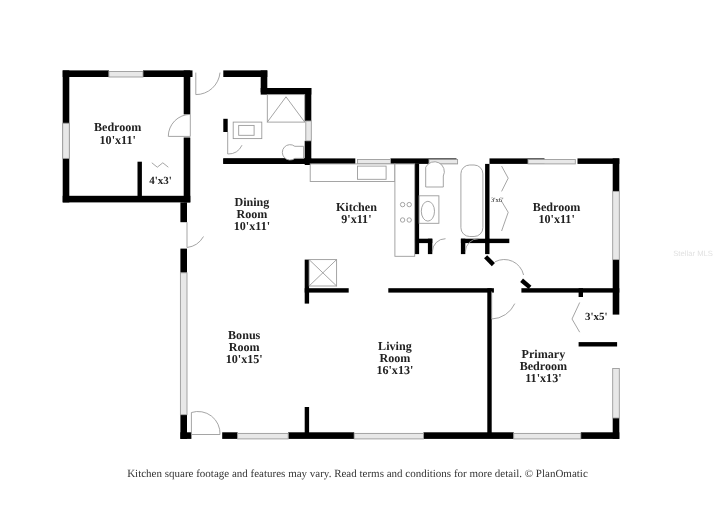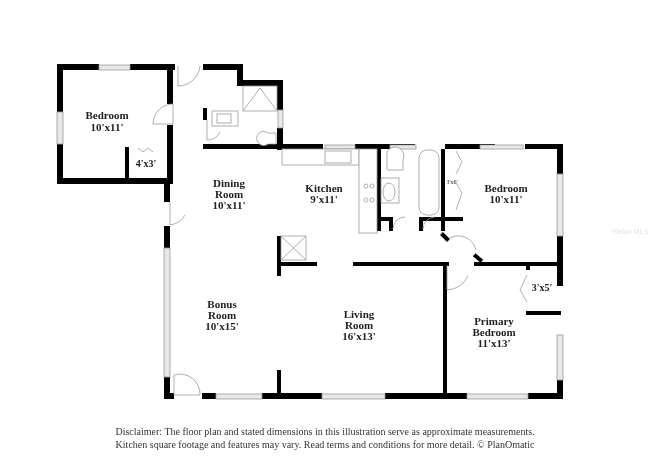--- a/index.html
+++ b/index.html
@@ -165,15 +165,14 @@
     <text class="lbl" x="494" y="325">Primary</text>
     <text class="lbl" x="494" y="336">Bedroom</text>
     <text class="lbl" x="494" y="347">11'x13'</text>
     <text class="lbl lbl-s" x="542" y="291">3'x5'</text>
   </g>
 </svg>
 
 <div class="watermark">Stellar MLS</div>
 
 <div class="disclaimer">
-  <div>Disclaimer: The floor plan and stated dimensions in this illustration serve as approximate measurements.</div>
   <div>Kitchen square footage and features may vary. Read terms and conditions for more detail. © PlanOmatic</div>
 </div>
 
 </body></html>

